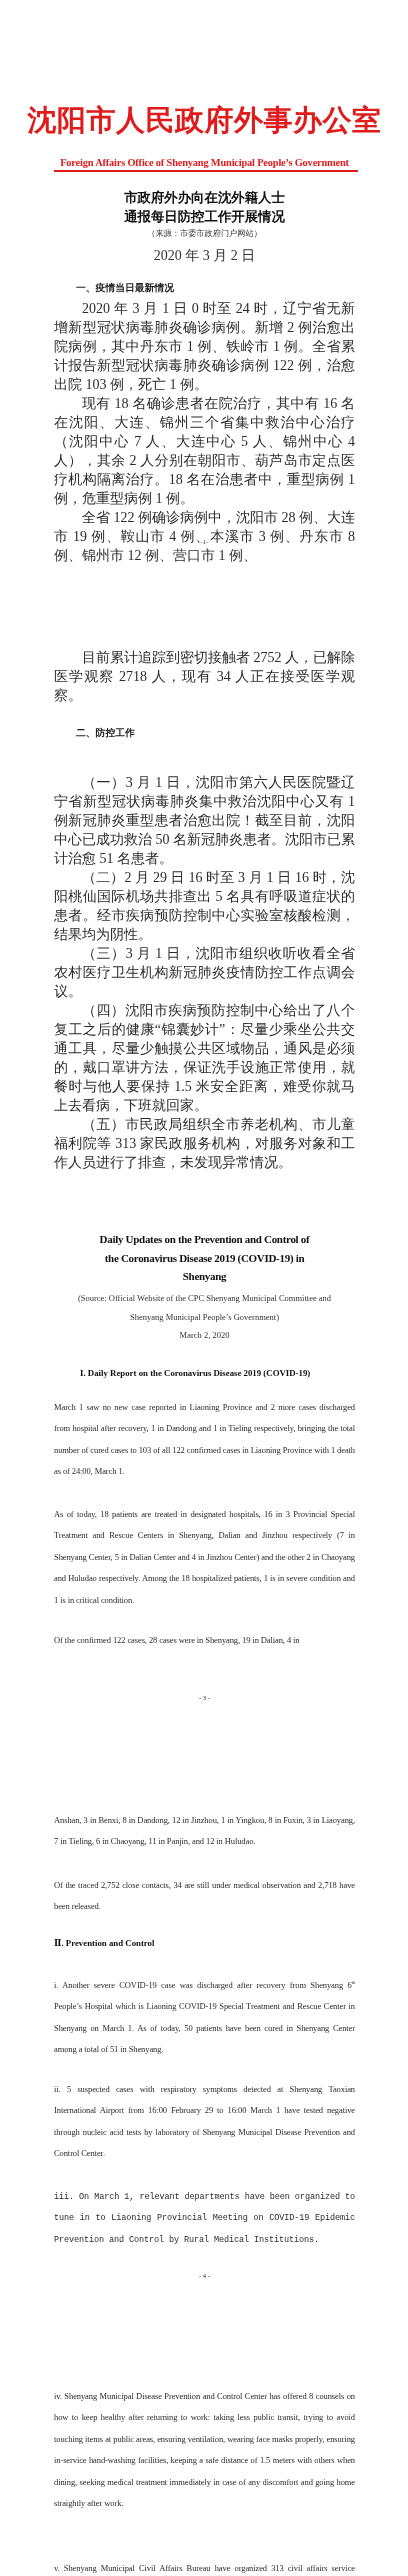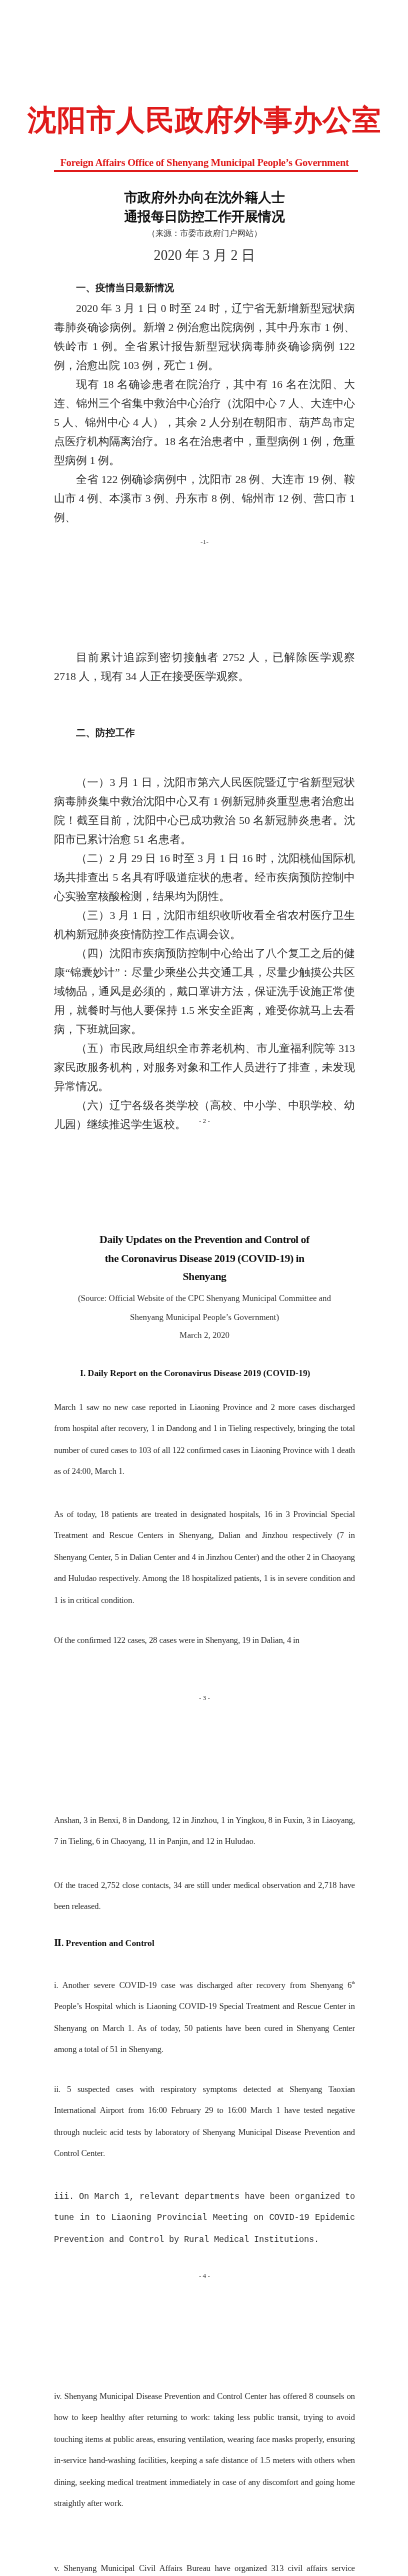--- a/index.html
+++ b/index.html
@@ -12,21 +12,21 @@
   
   .hdr-cn { top: 159px; font-size: 29px; font-weight: bold; color: #e01b1b; letter-spacing: 0.5px; line-height: 1; }
   .hdr-en { top: 155px; font-size: 11.3px; font-weight: bold; color: #e01b1b; letter-spacing: -0.2px; transform: scaleX(0.92); }
   .hdr-rule { top: 170px; left: 54px; width: 304px; height: 2.1px; background: #e01b1b; }
 
   .cn-title { font-size: 13.4px; font-weight: bold; line-height: 19px; color: #111; }
   .cn-source { font-size: 8.2px; color: #333; }
   .cn-date { font-size: 14px; color: #333; }
 
   .cn-h { font-size: 9.8px; font-weight: bold; color: #222; }
-  .cn-p { font-size: 11px; line-height: 19px; color: #2b2b2b; text-align: justify; text-indent: 2em; margin: 0; }
+  .cn-p { font-size: 14px; line-height: 19px; color: #2b2b2b; text-align: justify; text-indent: 2em; margin: 0; }
   .cn-p.noindent { text-indent: 0; }
 
   .pnum { font-size: 6.7px; color: #333; text-align: center; left: 0; width: 409px; }
 
   .en-title { font-size: 11px; font-weight: bold; line-height: 18.5px; color: #111; letter-spacing: -0.3px; }
   .en-sub { font-size: 8.5px; line-height: 18.5px; color: #333; }
   .en-h { font-size: 8.8px; font-weight: bold; color: #111; }
   .en-p { font-size: 8.5px; line-height: 21.4px; color: #2b2b2b; text-align: justify; margin: 0; letter-spacing: -0.1px; }
   sup { font-size: 4.6px; }
 </style>
@@ -55,21 +55,20 @@
 <div class="abs body-col serif" style="top:648px;">
   <p class="cn-p">目前累计追踪到密切接触者 2752 人，已解除医学观察 2718 人，现有 34 人正在接受医学观察。</p>
 </div>
 <div class="abs serif cn-h" style="top:727px; left:76px;">二、防控工作</div>
 <div class="abs body-col serif" style="top:746px;margin-top:27px;">
   <p class="cn-p">（一）3 月 1 日，沈阳市第六人民医院暨辽宁省新型冠状病毒肺炎集中救治沈阳中心又有 1 例新冠肺炎重型患者治愈出院！截至目前，沈阳中心已成功救治 50 名新冠肺炎患者。沈阳市已累计治愈 51 名患者。</p>
   <p class="cn-p">（二）2 月 29 日 16 时至 3 月 1 日 16 时，沈阳桃仙国际机场共排查出 5 名具有呼吸道症状的患者。经市疾病预防控制中心实验室核酸检测，结果均为阴性。</p>
   <p class="cn-p">（三）3 月 1 日，沈阳市组织收听收看全省农村医疗卫生机构新冠肺炎疫情防控工作点调会议。</p>
   <p class="cn-p">（四）沈阳市疾病预防控制中心给出了八个复工之后的健康“锦囊妙计”：尽量少乘坐公共交通工具，尽量少触摸公共区域物品，通风是必须的，戴口罩讲方法，保证洗手设施正常使用，就餐时与他人要保持 1.5 米安全距离，难受你就马上去看病，下班就回家。</p>
   <p class="cn-p">（五）市民政局组织全市养老机构、市儿童福利院等 313 家民政服务机构，对服务对象和工作人员进行了排查，未发现异常情况。</p>
-  <p class="cn-p">（六）辽宁各级各类学校（高校、中小学、中职学校、幼儿园）继续推迟学生返校。</p>
 </div>
 <div class="abs pnum serif" style="top:1117px;">- 2 -</div>
 
 <div class="abs center serif en-title" style="top:1230px;">
   <div>Daily Updates on the Prevention and Control of</div>
   <div>the Coronavirus Disease 2019 (COVID-19) in</div>
   <div>Shenyang</div>
 </div>
 <div class="abs center serif en-sub" style="top:1289px;">
   <div>(Source: Official Website of the CPC Shenyang Municipal Committee and</div>

